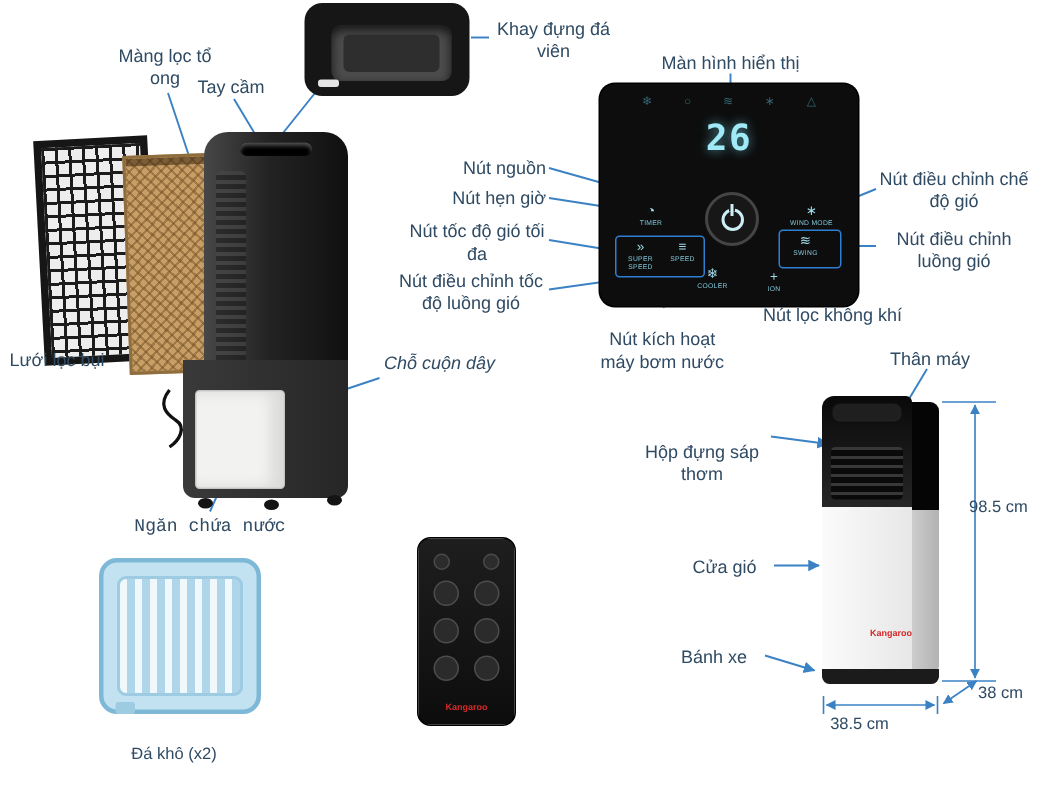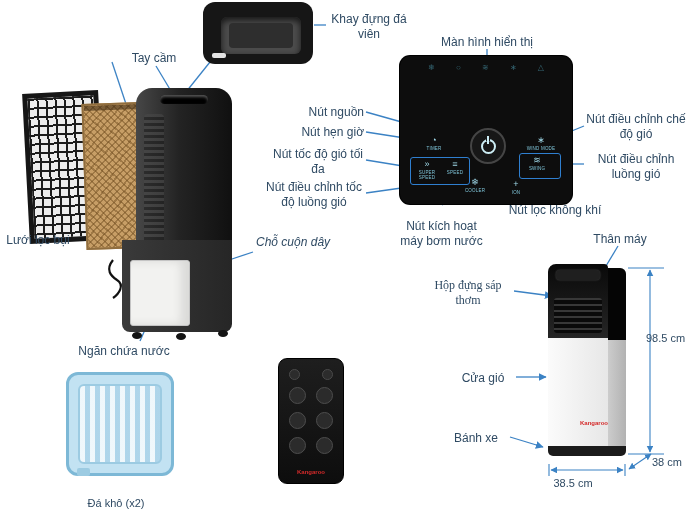--- a/index.html
+++ b/index.html
@@ -160,20 +160,21 @@
   <span class="wheel" style="left:218px;top:330px;"></span>
 
   <div class="panel">
     <div class="disp-icons">
       <span>❄</span>
       <span>○</span>
       <span>≋</span>
       <span>∗</span>
       <span>△</span>
     </div>
+    <div class="disp-temp">26</div>
     <div class="power-btn">
       <span class="pwr"></span>
     </div>
     <div class="pbtn" style="left:18px;top:80px;width:32px;">
       <span class="ic">◔</span>
       <span class="pbl">TIMER</span>
     </div>
     <div class="pbtn" style="left:122px;top:80px;width:38px;">
       <span class="ic">∗</span>
       <span class="pbl">WIND MODE</span>
@@ -223,36 +224,37 @@
       <span class="r-btn"></span>
       <span class="r-btn"></span>
       <span class="r-btn"></span>
       <span class="r-btn"></span>
       <span class="r-btn"></span>
       <span class="r-btn"></span>
     </div>
     <span class="r-brand">Kangaroo</span>
   </div>
 
+  <div class="lbl c" style="left:70px;top:30px;width:80px;">Màng lọc tổ ong</div>
   <div class="lbl c nw" style="left:126px;top:51px;width:56px;">Tay cầm</div>
   <div class="lbl c" style="left:330px;top:12px;width:78px;">Khay đựng đá viên</div>
   <div class="lbl c nw" style="left:425px;top:35px;width:124px;">Màn hình hiển thị</div>
   <div class="lbl r nw" style="left:282px;top:105px;width:82px;">Nút nguồn</div>
   <div class="lbl r nw" style="left:272px;top:125px;width:92px;">Nút hẹn giờ</div>
   <div class="lbl c" style="left:272px;top:147px;width:92px;">Nút tốc độ gió tối đa</div>
   <div class="lbl c" style="left:264px;top:180px;width:100px;">Nút điều chỉnh tốc độ luồng gió</div>
   <div class="lbl c" style="left:394px;top:207px;width:95px;margin-top:12px;">Nút kích hoạt máy bơm nước</div>
   <div class="lbl c nw" style="left:500px;top:203px;width:110px;">Nút lọc không khí</div>
   <div class="lbl c" style="left:586px;top:112px;width:100px;">Nút điều chỉnh chế độ gió</div>
   <div class="lbl c" style="left:586px;top:152px;width:100px;">Nút điều chỉnh luồng gió</div>
   <div class="lbl c nw" style="left:2px;top:233px;width:72px;">Lưới lọc bụi</div>
   <div class="lbl nw" style="left:256px;top:235px;width:96px;font-style:italic;">Chỗ cuộn dây</div>
-  <div class="lbl c nw" style="left:72px;top:344px;width:104px;">Ngăn chứa nước</div>
+  <div class="lbl c nw" style="left:88px;top:344px;width:104px;font-family:Liberation Mono, monospace;">Ngăn chứa nước</div>
   <div class="lbl c nw" style="left:584px;top:232px;width:72px;">Thân máy</div>
-  <div class="lbl c" style="left:424px;top:278px;width:88px;font-family:Liberation Serif, serif;">Hộp đựng sáp thơm</div>
+  <div class="lbl c" style="left:424px;top:294px;width:88px;">Hộp đựng sáp thơm</div>
   <div class="lbl c nw" style="left:452px;top:371px;width:62px;">Cửa gió</div>
   <div class="lbl c nw" style="left:444px;top:431px;width:64px;">Bánh xe</div>
   <div class="lbl small nw" style="left:646px;top:332px;">98.5 cm</div>
   <div class="lbl small c nw" style="left:542px;top:477px;width:62px;">38.5 cm</div>
   <div class="lbl small nw" style="left:652px;top:456px;">38 cm</div>
   <div class="lbl big c nw" style="left:58px;top:497px;width:116px;">Đá khô (x2)</div>
 
 </div>
 
 </body></html>

